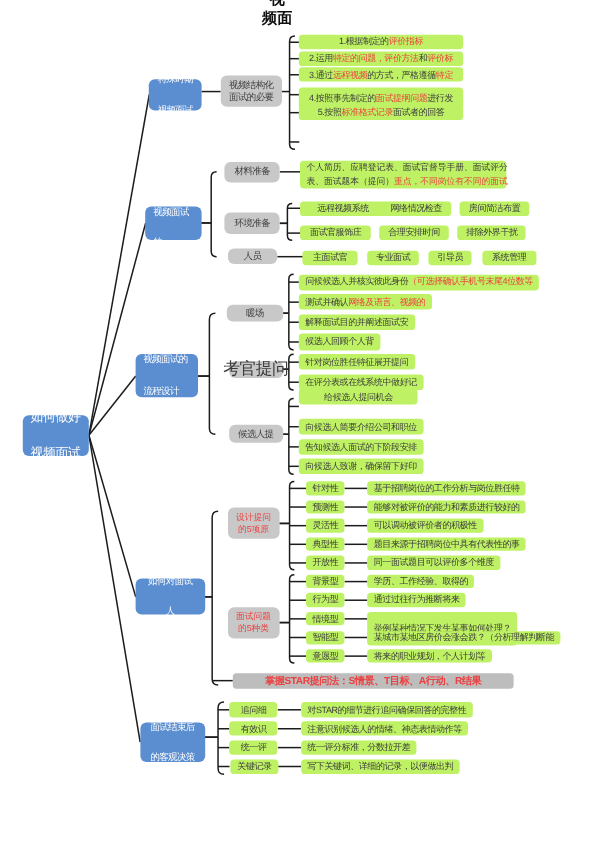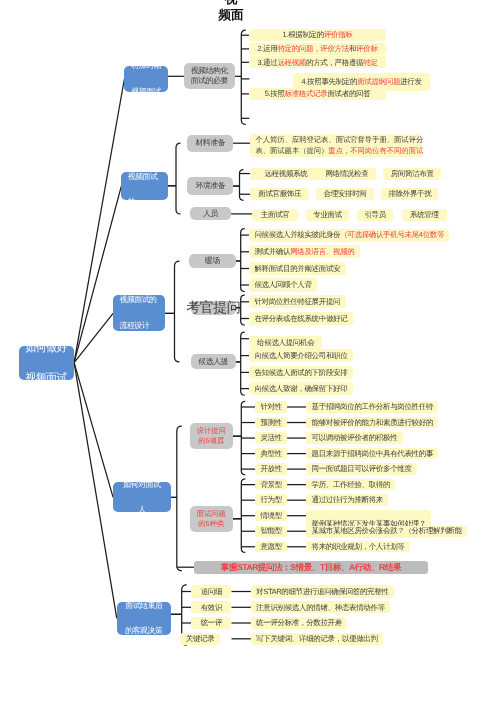--- a/index.html
+++ b/index.html
@@ -8,21 +8,21 @@
 #root{position:relative;width:496px;height:702px;background:#fff;
   -webkit-font-smoothing:antialiased;}
 svg#wires{position:absolute;left:0;top:0;width:496px;height:702px;pointer-events:none;}
 .node{position:absolute;box-sizing:border-box;display:flex;align-items:center;
   justify-content:center;text-align:center;line-height:9.7px;white-space:nowrap;
   letter-spacing:-0.5px;flex-direction:column;font-size:7.9px;}
 .node > span{display:block;line-height:inherit;}
 .node br{display:none;}
 .blue{background:#5b8ed0;color:#fff;border-radius:5px;gap:16px;}
 .gray{background:#c8c8c8;color:#3c3c3c;border-radius:5px;}
-.leaf{position:absolute;background:#fef9c3;color:#3c3c3c;border-radius:3px;white-space:nowrap;
+.leaf{position:absolute;background:#bef264;color:#3c3c3c;border-radius:3px;white-space:nowrap;
   display:flex;align-items:center;justify-content:center;box-sizing:border-box;line-height:1;
   font-size:7.5px;letter-spacing:-0.35px;}
 .lf{left:0;}
 .r{color:#ec3f3f;}
 #ptitle{position:absolute;font-weight:bold;color:#111;left:0;width:496px;text-align:center;
   line-height:1.15;}
 .lt{justify-content:flex-start;text-align:left;padding-left:5px;}
 </style>
 </head>
 <body>
@@ -163,21 +163,21 @@
       <span class="r">特定的问题，评价方法</span>
       <span>和</span>
       <span class="r">评价标</span>
     </div>
 <div class="leaf lf" style="left:248.8px;top:56.3px;height:12.0px;padding:0 5.3px;min-width:137.5px;">
       <span>3.通过</span>
       <span class="r">远程视频</span>
       <span>的方式，严格遵循</span>
       <span class="r">特定</span>
     </div>
-<div class="leaf lf" style="left:248.8px;top:72.9px;height:18px;padding:0 5.3px;min-width:137.5px;margin-left:44px;">
+<div class="leaf lf" style="left:248.8px;top:72.9px;height:18px;padding:0 5.3px;min-width:137.5px;">
       <span>4.按照事先制定的</span>
       <span class="r">面试提纲问题</span>
       <span>进行发</span>
     </div>
 <div class="leaf lf" style="left:248.8px;top:87.9px;height:12.0px;padding:0 5.3px;min-width:137.5px;">
       <span>5.按照</span>
       <span class="r">标准格式记录</span>
       <span>面试者的回答</span>
     </div>
 <div class="node gray" style="left:187.4px;top:134.7px;width:45.7px;height:17.0px;font-size:7.9px;">
@@ -245,21 +245,21 @@
     </div>
 <div class="leaf lf" style="left:249.1px;top:278.4px;height:13.2px;padding:0 5.3px;">
       <span>候选人回顾个人背</span>
     </div>
 <div class="leaf lf" style="left:249.1px;top:295.2px;height:13.2px;padding:0 5.3px;">
       <span>针对岗位胜任特征展开提问</span>
     </div>
 <div class="leaf lf" style="left:249.1px;top:311.9px;height:13.2px;padding:0 5.3px;">
       <span>在评分表或在线系统中做好记</span>
     </div>
-<div class="leaf lf" style="left:249.1px;top:336px;height:13.2px;padding:0 8px;text-align:right;">
+<div class="leaf lf" style="left:249.1px;top:324px;height:13.2px;padding:0 21px;text-align:right;">
       <span>给候选人提问机会</span>
     </div>
 <div class="leaf lf" style="left:249.1px;top:349.0px;height:13.2px;padding:0 5.3px;">
       <span>向候选人简要介绍公司和职位</span>
     </div>
 <div class="leaf lf" style="left:249.1px;top:365.8px;height:13.2px;padding:0 5.3px;">
       <span>告知候选人面试的下阶段安排</span>
     </div>
 <div class="leaf lf" style="left:249.1px;top:382.0px;height:13.2px;padding:0 5.3px;">
       <span>向候选人致谢，确保留下好印</span>
@@ -348,19 +348,19 @@
     </div>
 <div class="leaf lf" style="left:250.8px;top:601.2px;height:12.2px;padding:0 5.3px;">
       <span>注意识别候选人的情绪、神态表情动作等</span>
     </div>
 <div class="leaf lf" style="left:191.3px;top:616.9px;width:40.2px;height:12.2px;">
       <span>统一评</span>
     </div>
 <div class="leaf lf" style="left:250.8px;top:616.9px;height:12.2px;padding:0 5.3px;">
       <span>统一评分标准，分数拉开差</span>
     </div>
-<div class="leaf lf" style="left:180px;top:632.7px;width:40.2px;height:12.2px;align-items:center;">
+<div class="leaf lf" style="left:192px;top:632.7px;width:40.2px;height:12.2px;align-items:center;">
       <span>关键记录</span>
     </div>
 <div class="leaf lf" style="left:250.8px;top:632.7px;height:12.2px;padding:0 5.3px;">
       <span>写下关键词、详细的记录，以便做出判</span>
     </div>
 </div>
 
 </body></html>

